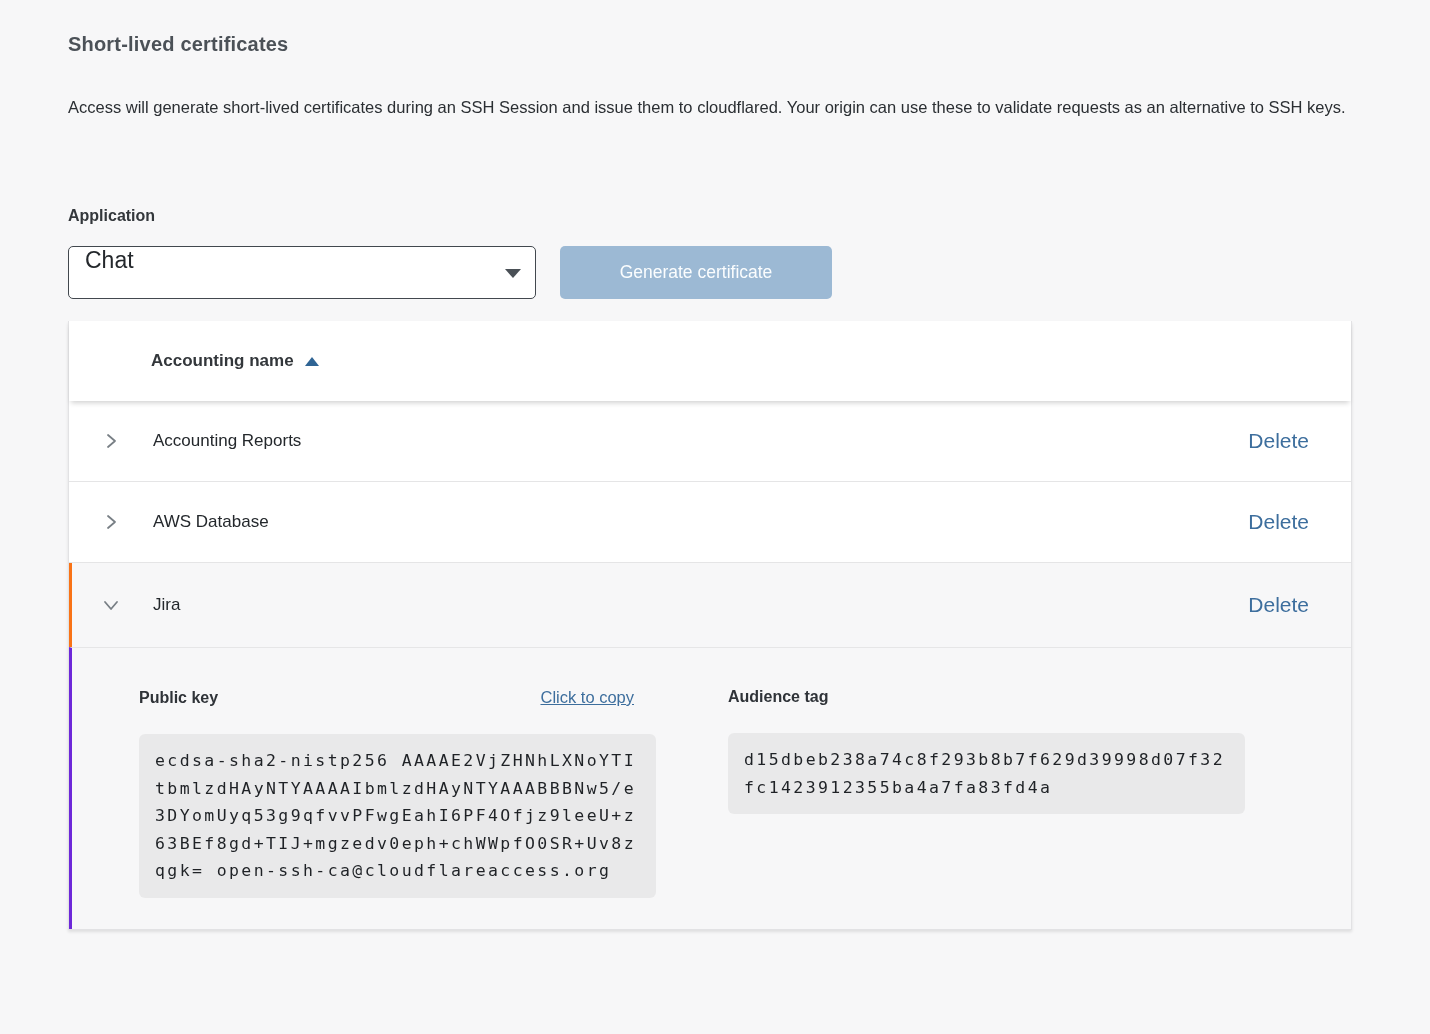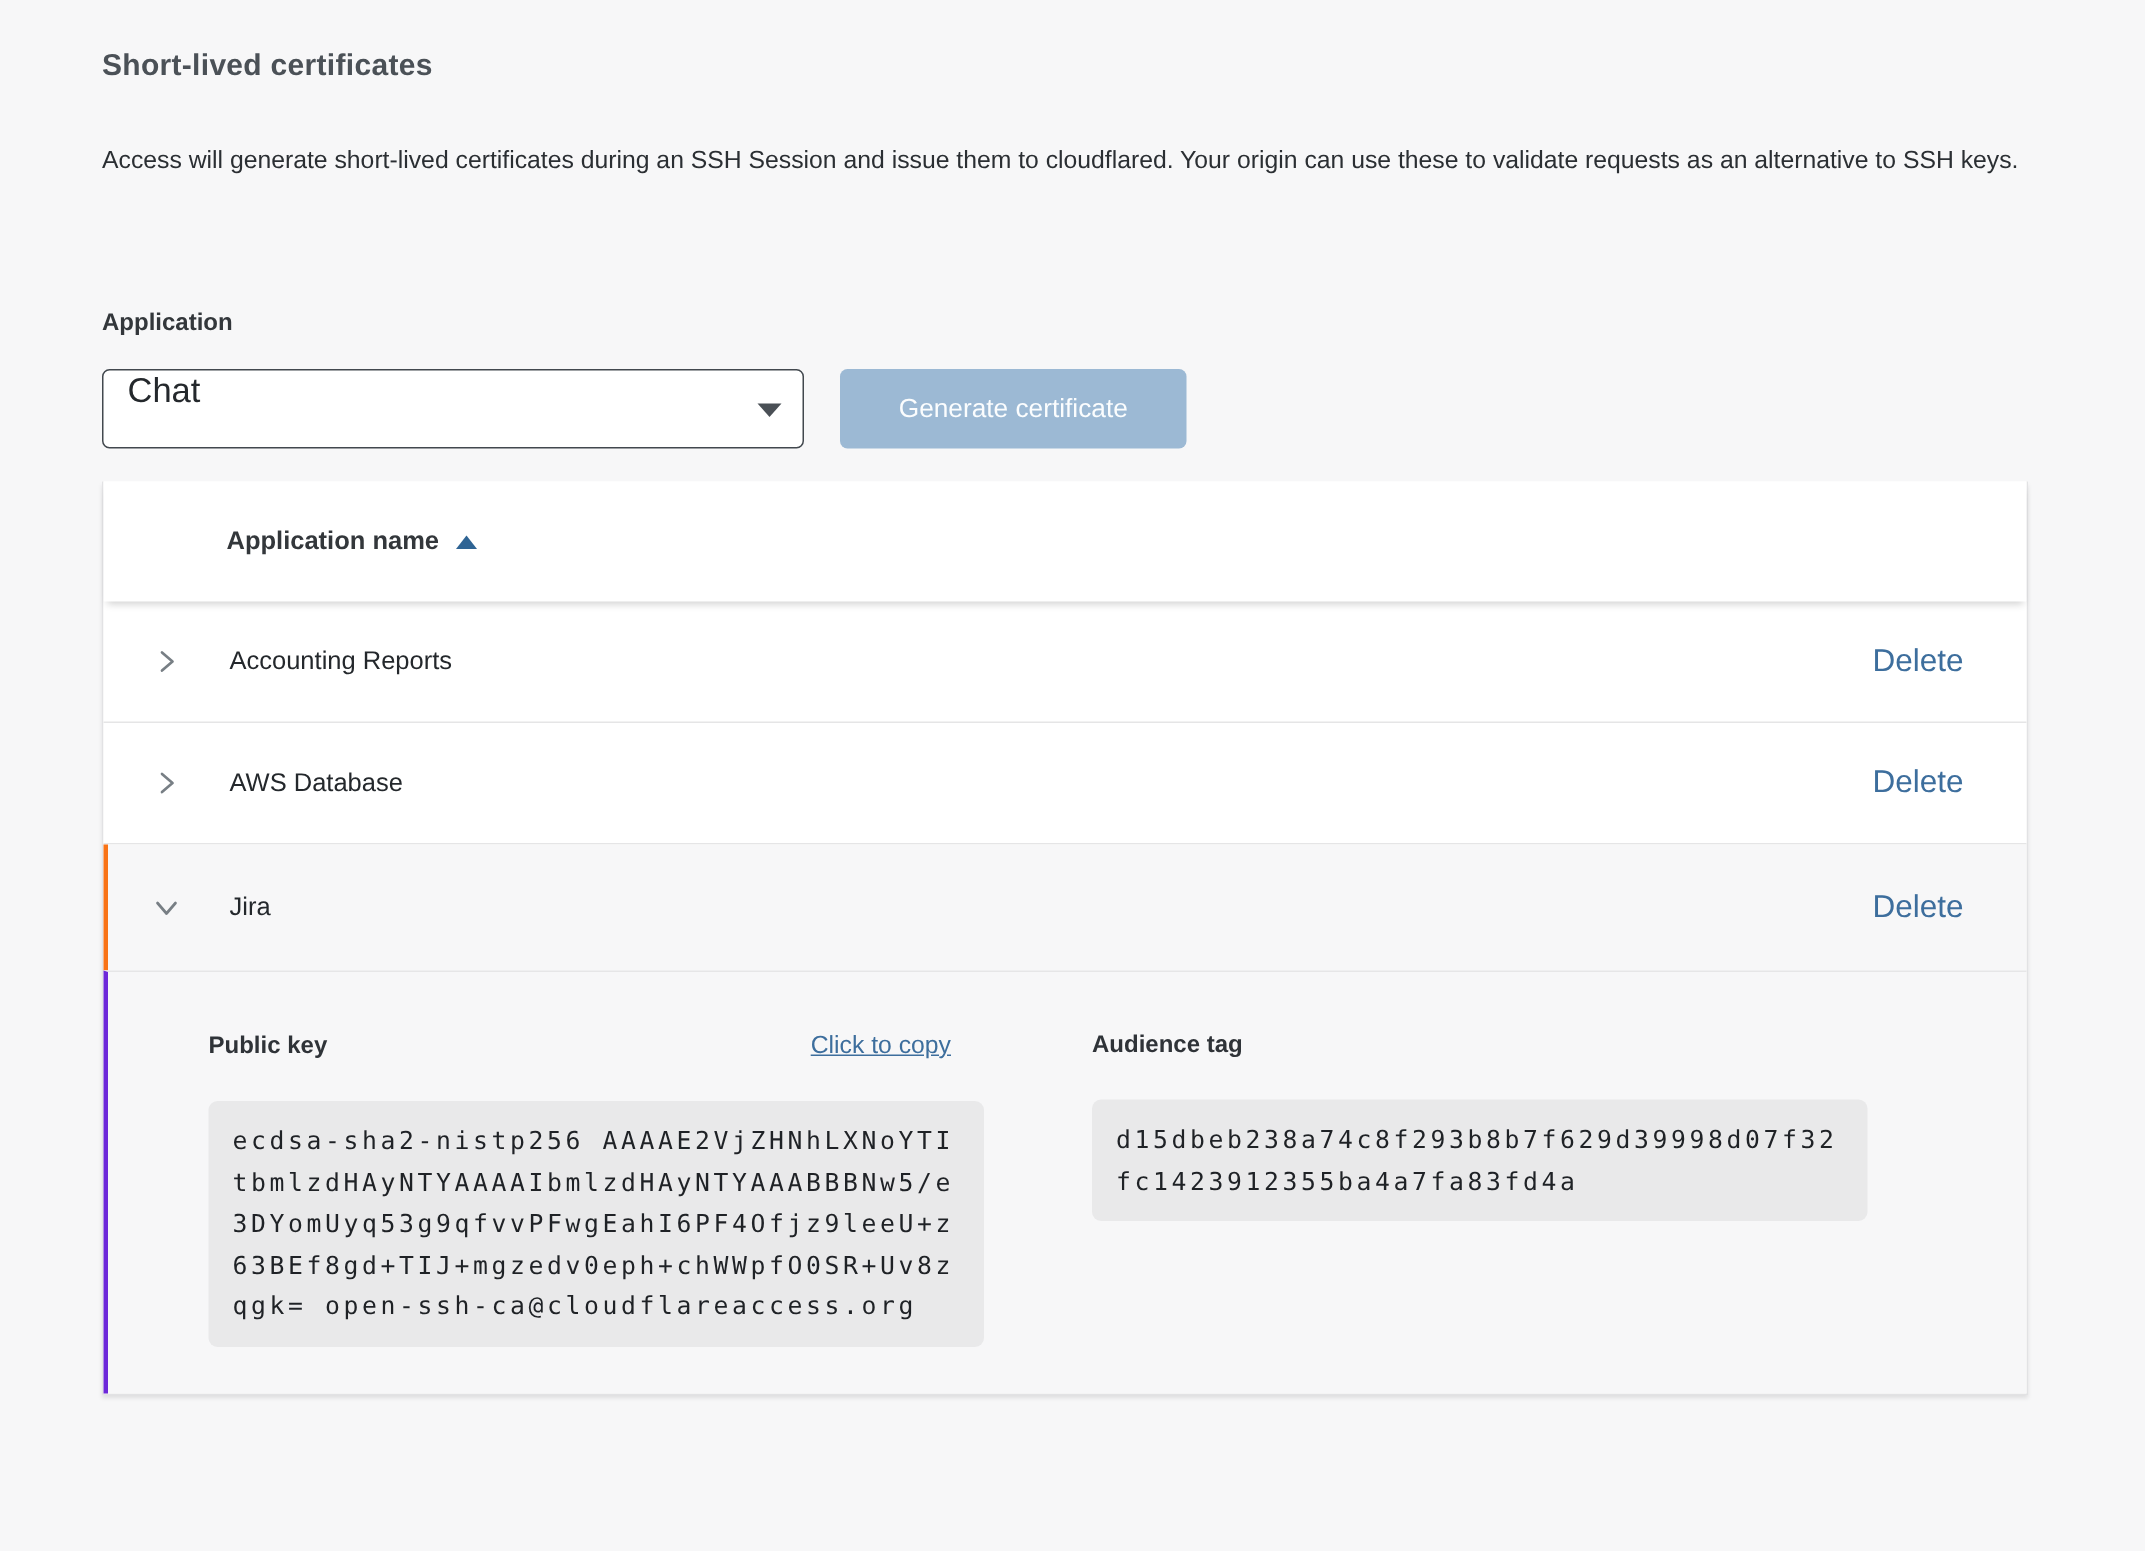--- a/index.html
+++ b/index.html
@@ -49,21 +49,21 @@
     position: absolute;
     right: 14px; top: 50%;
     margin-top: -4px;
     width: 0; height: 0;
     border-left: 8px solid transparent;
     border-right: 8px solid transparent;
     border-top: 9px solid #4a5056;
   }
   .gen-btn {
     margin-left: 24px;
-    width: 231px; height: 53px;
+    width: 272px; height: 53px;
     background: #9cb9d4;
     border: none;
     border-radius: 5px;
     color: #fbfdfe;
     font-family: inherit;
     font-size: 17.5px;
     cursor: pointer;
   }
 
   .table {
@@ -164,21 +164,21 @@
   <div class="form-row">
     <div class="select">
       <span>Chat</span>
       <span class="caret"></span>
     </div>
     <button class="gen-btn">Generate certificate</button>
   </div>
 
   <div class="table">
     <div class="thead">
-      <span class="col-label">Application name</span>
+      <span class="col-label">Accounting name</span>
       <span class="sort-arrow"></span>
     </div>
 
     <div class="row">
       <span class="chev">
         <svg width="18" height="18" viewBox="0 0 18 18" fill="none" stroke="currentColor" stroke-width="1.8" stroke-linecap="round" stroke-linejoin="round">
             <polyline points="6,3 13,9 6,15"></polyline>
           </svg>
       </span>
       <span class="row-label">Accounting Reports</span>

